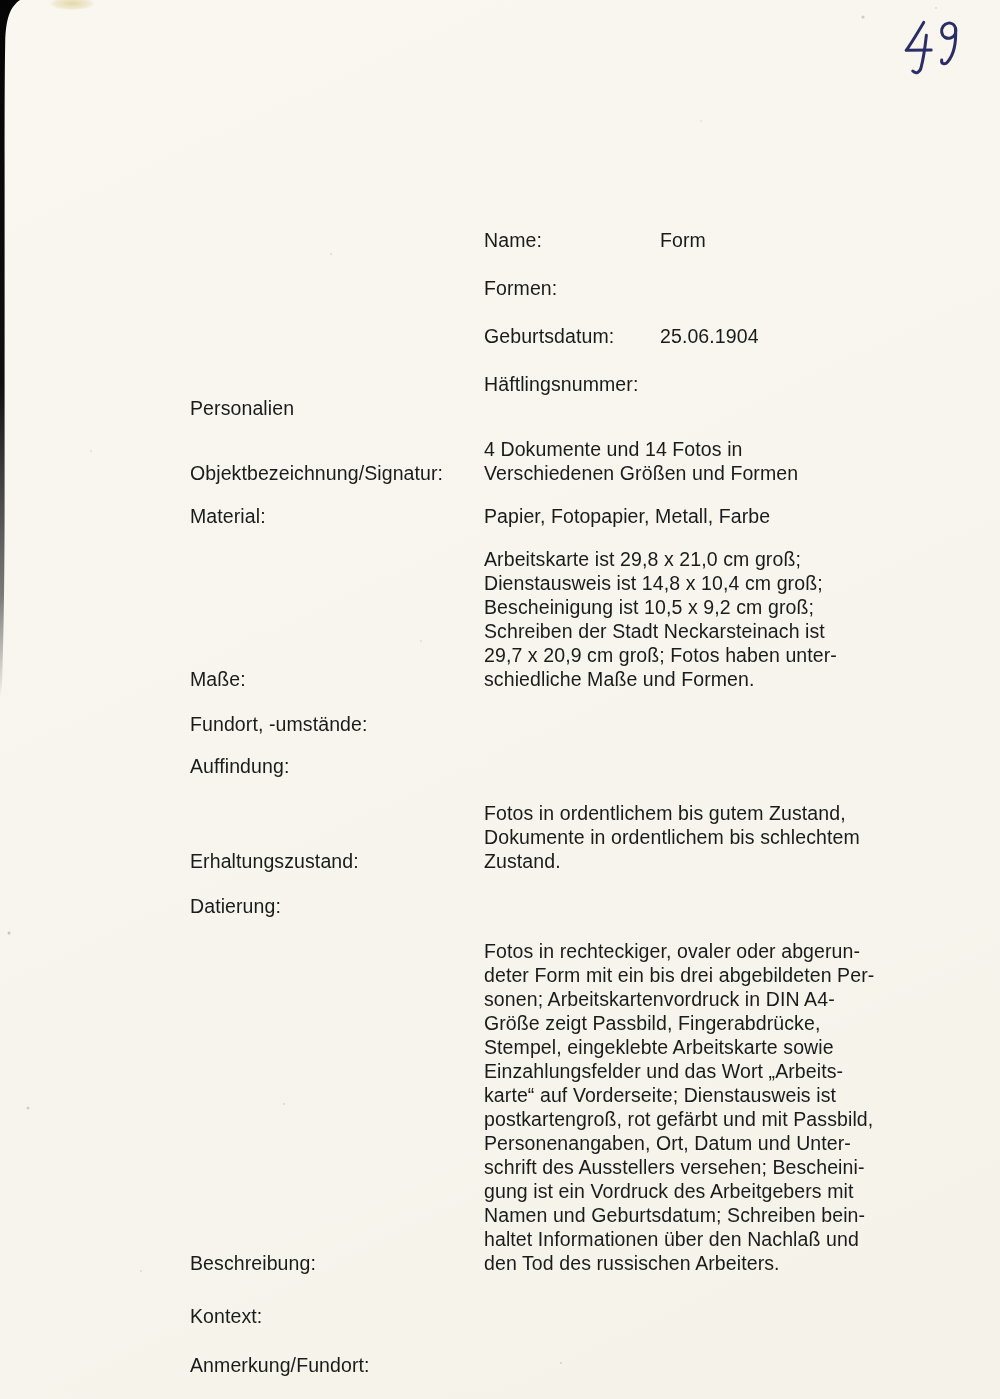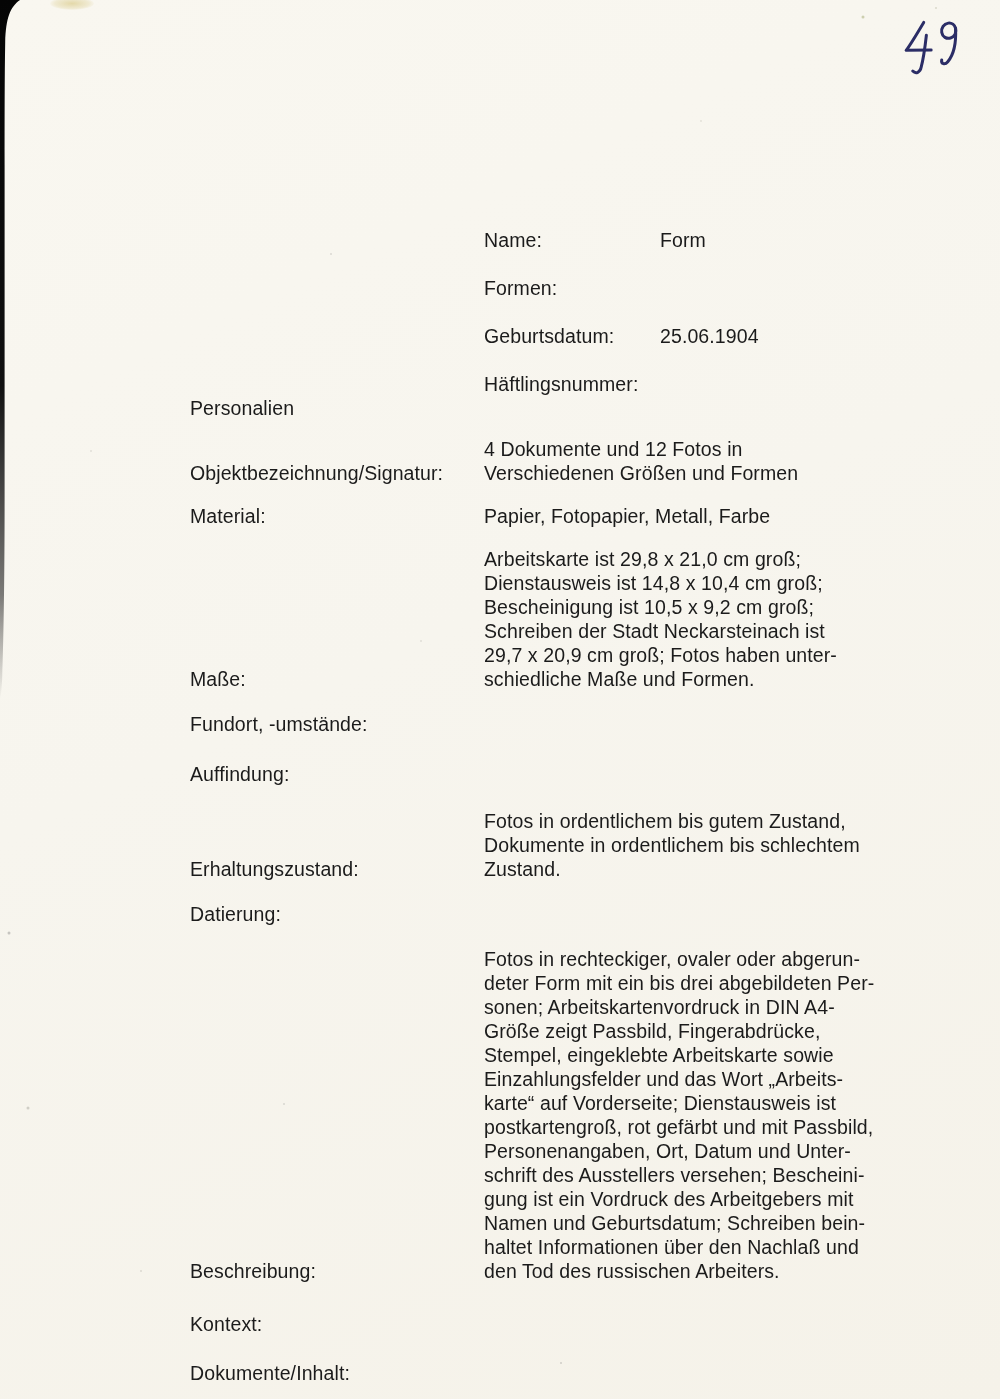--- a/index.html
+++ b/index.html
@@ -50,21 +50,21 @@
   .row .label{flex:0 0 294px;}
   .row .value{flex:1 1 auto;white-space:pre-line;}
   .fields .frow{display:flex;}
   .fields .flabel{flex:0 0 176px;}
   .fields .fvalue{flex:1 1 auto;}
 
   .mb-personalien{margin-bottom:17px;}
   .mb-objekt{margin-bottom:19px;}
   .mb-material{margin-bottom:19px;}
   .mb-masse{margin-bottom:21px;}
-  .mb-fundort{margin-bottom:26px;}
+  .mb-fundort{margin-bottom:18px;}
   .mb-auffindung{margin-bottom:23px;}
   .mb-erhaltung{margin-bottom:21px;}
   .mb-datierung{margin-bottom:21px;}
   .mb-beschreibung{margin-bottom:29px;}
   .mb-kontext{margin-bottom:25px;}
 </style>
 </head>
 <body>
 
 <div class="sheet">
@@ -116,21 +116,21 @@
         </div>
         <div class="frow">
           <span class="flabel">Häftlingsnummer:</span>
           <span class="fvalue"></span>
         </div>
       </div>
     </div>
 
     <div class="row mb-objekt">
       <div class="label">Objektbezeichnung/Signatur:</div>
-      <div class="value">4 Dokumente und 12 Fotos in
+      <div class="value">4 Dokumente und 14 Fotos in
 Verschiedenen Größen und Formen</div>
     </div>
 
     <div class="row mb-material">
       <div class="label">Material:</div>
       <div class="value">Papier, Fotopapier, Metall, Farbe</div>
     </div>
 
     <div class="row mb-masse">
       <div class="label">Maße:</div>
@@ -181,18 +181,18 @@
 haltet Informationen über den Nachlaß und
 den Tod des russischen Arbeiters.</div>
     </div>
 
     <div class="row mb-kontext">
       <div class="label">Kontext:</div>
       <div class="value"></div>
     </div>
 
     <div class="row">
-      <div class="label">Dokumente/Inhalt:</div>
+      <div class="label">Anmerkung/Fundort:</div>
       <div class="value"></div>
     </div>
 
   </main>
 </div>
 
 </body></html>

